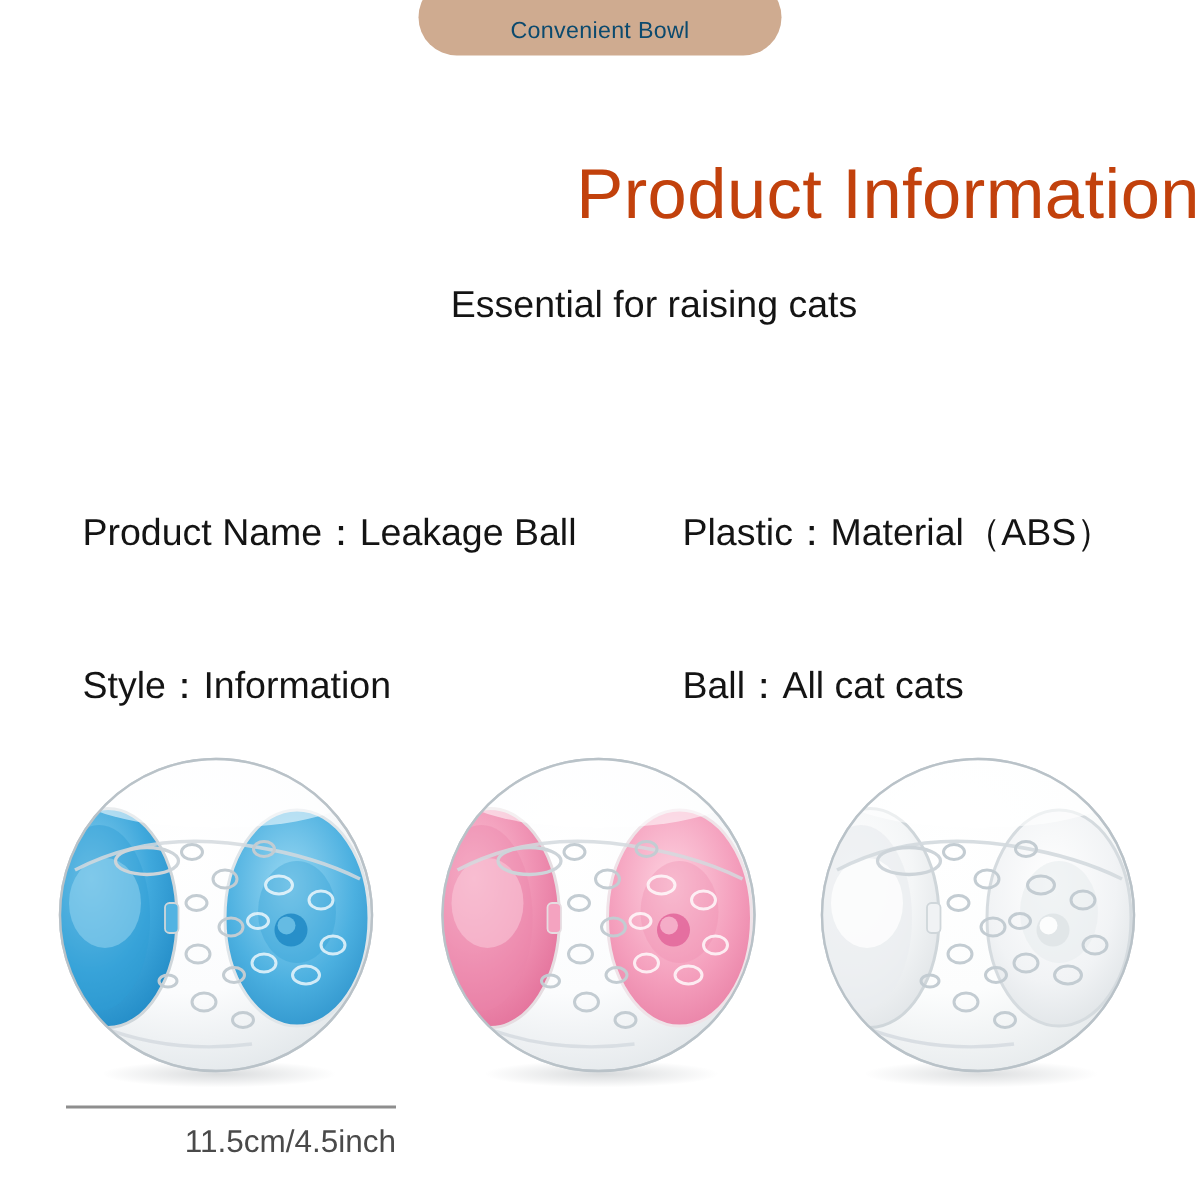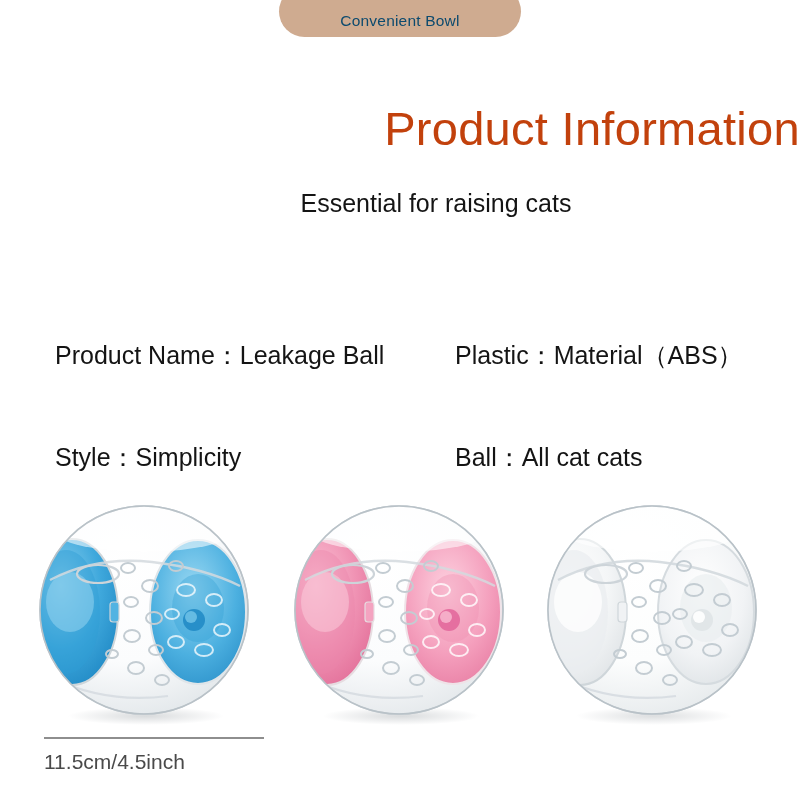--- a/index.html
+++ b/index.html
@@ -119,21 +119,21 @@
     top: 737px;
     width: 220px;
     height: 2px;
     background: #8e8e8e;
   }
   .measure-text {
     position: absolute;
     left: 44px;
     top: 748px;
     width: 220px;
-    text-align: left;
+    text-align: right;
     font-size: 21px;
     line-height: 28px;
     color: #4a4a4a;
     font-weight: 400;
     white-space: nowrap;
   }
 </style>
 </head>
 <body>
 
@@ -150,21 +150,21 @@
     <div class="spec-item r1c1">
       <span class="spec-label">Product Name：</span><span class="spec-value">Leakage Ball</span>
     </div>
     <div class="spec-item r1c2">
       <span class="spec-label">Plastic：</span><span class="spec-value">Material（ABS）</span>
     </div>
   </div>
 
   <div class="spec-row">
     <div class="spec-item r2c1">
-      <span class="spec-label">Style：</span><span class="spec-value">Simplicity</span>
+      <span class="spec-label">Style：</span><span class="spec-value">Information</span>
     </div>
     <div class="spec-item r2c2">
       <span class="spec-label">Ball：</span><span class="spec-value">All cat cats</span>
     </div>
   </div>
 
 </div>
 
 <div class="products">
 

